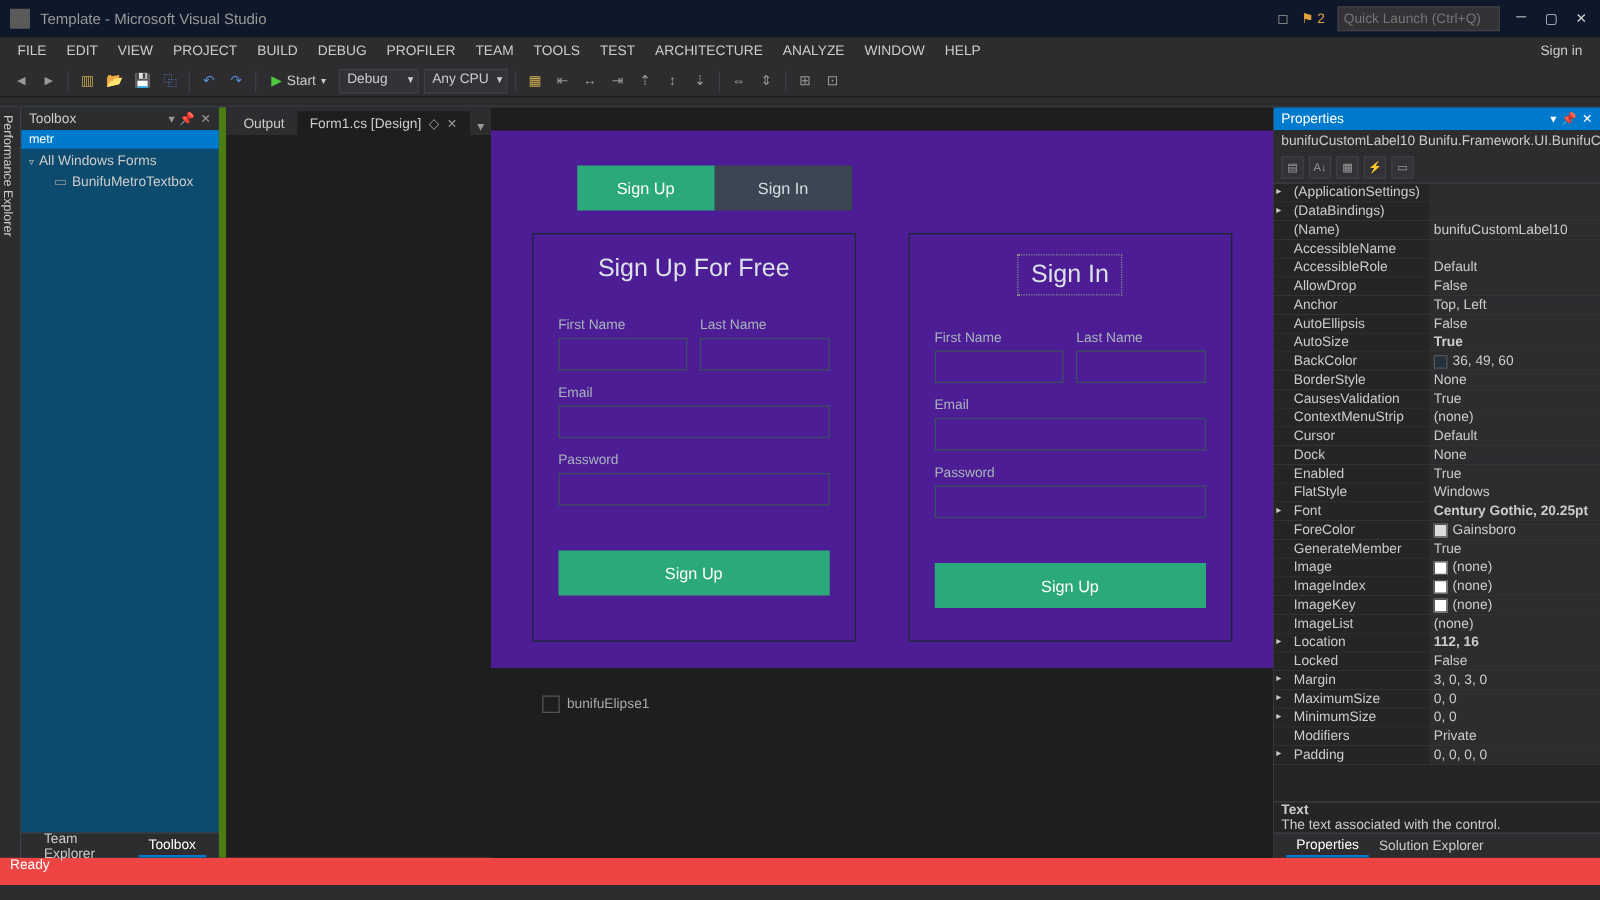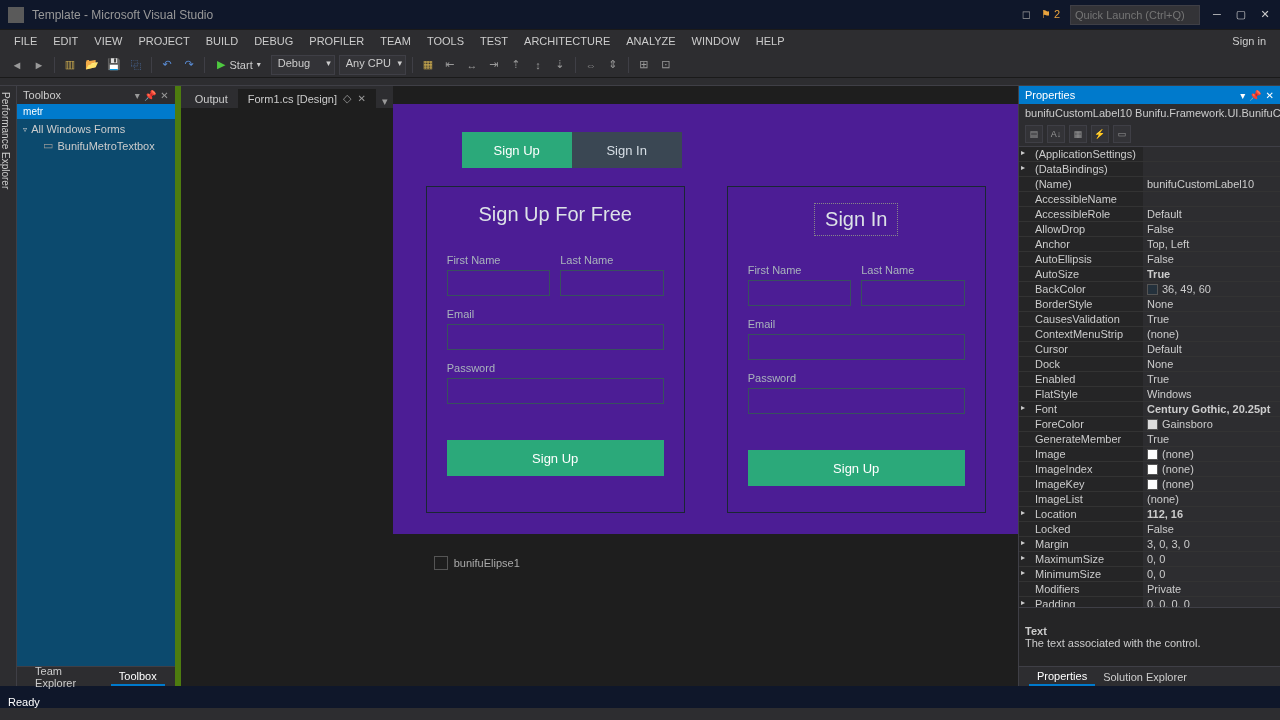--- a/index.html
+++ b/index.html
@@ -81,30 +81,30 @@
 .props .context { background: #2d2d30; color: #ccc; font-size: 11px; padding: 3px 6px; white-space: nowrap; overflow: hidden; }
 .props .prop-toolbar { background: #2d2d30; padding: 3px 6px; display: flex; gap: 4px; border-bottom: 1px solid #3f3f46; }
 .props .prop-toolbar .pbtn { width: 18px; height: 18px; border: 1px solid #3f3f46; background: #333337; display: flex; align-items: center; justify-content: center; font-size: 9px; color: #999; cursor: pointer; }
 .props .grid { flex: 1; overflow-y: auto; }
 .props .prow { display: flex; font-size: 11px; border-bottom: 1px solid #333; }
 .props .prow .pname { width: 124px; padding: 1px 4px 1px 16px; color: #ccc; background: #252526; position: relative; overflow: hidden; white-space: nowrap; }
 .props .prow .pname .exp { position: absolute; left: 2px; top: 1px; font-size: 8px; color: #ccc; }
 .props .prow .pval { flex: 1; padding: 1px 4px; color: #ccc; background: #2d2d30; display: flex; align-items: center; gap: 4px; overflow: hidden; white-space: nowrap; }
 .props .prow .pval.bold { font-weight: bold; }
 .props .swatch { width: 11px; height: 11px; border: 1px solid #555; display: inline-block; }
-.props .desc { border-top: 1px solid #3f3f46; padding: 17px 6px; font-size: 11px; color: #ccc; }
+.props .desc { border-top: 1px solid #3f3f46; padding: 0 6px; font-size: 11px; color: #ccc; }
 .props .desc .dname { font-weight: bold; }
 
 
 .bottom-tabs { height: 20px; background: #2d2d30; display: flex; align-items: center; padding: 0 10px; border-top: 1px solid #3f3f46; }
 .bottom-tabs .btab { padding: 2px 8px; font-size: 11px; color: #ccc; cursor: pointer; }
 .bottom-tabs .btab.active { border-bottom: 2px solid #007acc; color: #fff; }
 
 
-.statusbar { height: 22px; background: #0f172a; color: #fff; display: flex; align-items: flex-end; padding: 0 8px; font-size: 11px; }
+.statusbar { height: 22px; background: #ef4444; color: #fff; display: flex; align-items: flex-start; padding: 0 8px; font-size: 11px; }
 
 .grid::-webkit-scrollbar { width: 10px; }
 .grid::-webkit-scrollbar-track { background: #2d2d30; }
 .grid::-webkit-scrollbar-thumb { background: #555; }
 </style>
 </head>
 <body>
 
 <div class="titlebar">
   <div class="vs-icon"></div>

